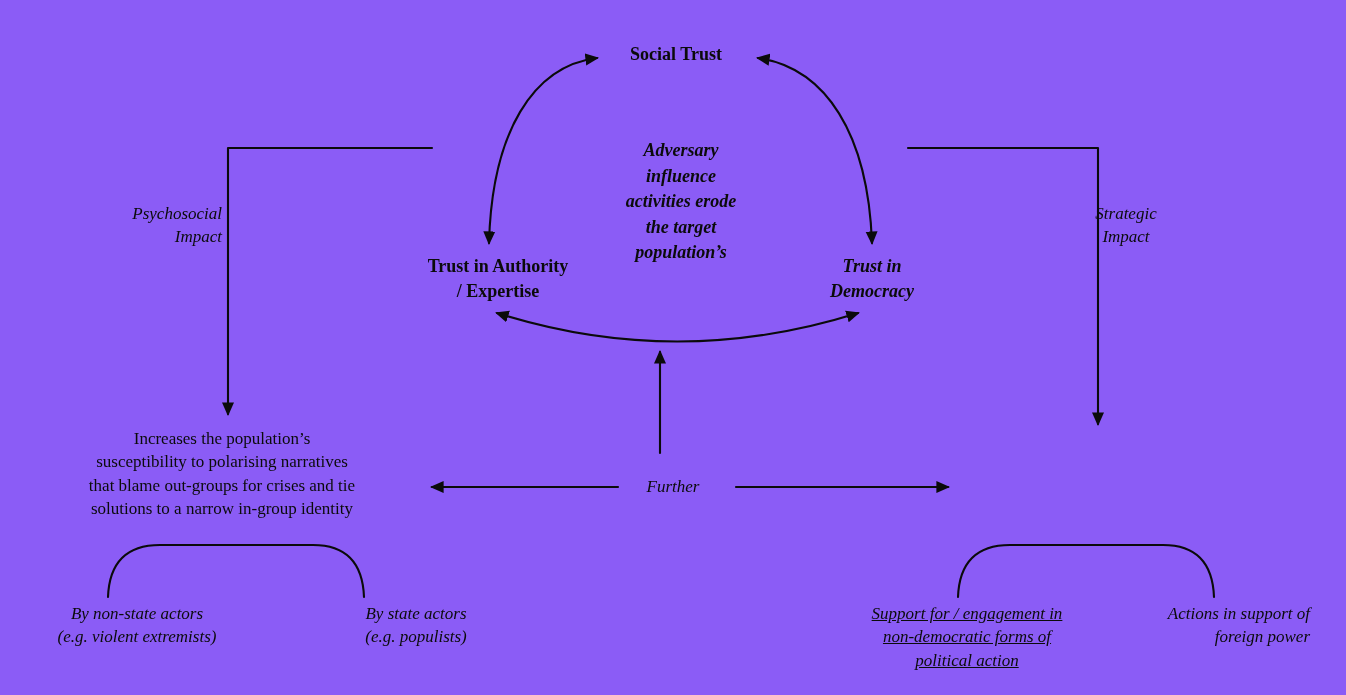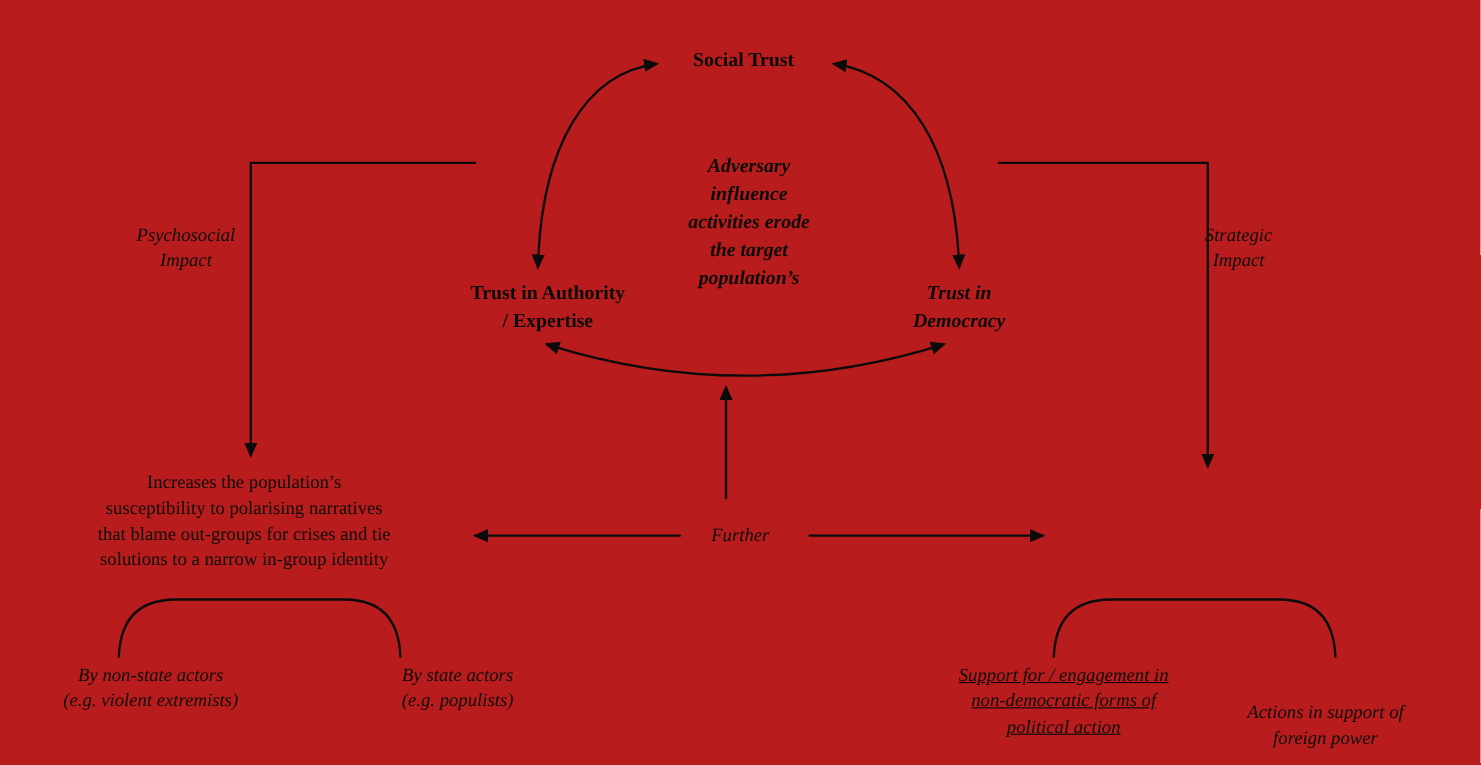--- a/index.html
+++ b/index.html
@@ -8,21 +8,21 @@
     background: #ffffff;
   }
   body {
     font-family: "Liberation Serif", "DejaVu Serif", serif;
     color: #0b0b0b;
   }
   .canvas {
     position: relative;
     width: 1346px;
     height: 695px;
-    background: #b91c1c;
+    background: #8b5cf6;
     overflow: hidden;
   }
   .wires {
     position: absolute;
     left: 0;
     top: 0;
     width: 1346px;
     height: 695px;
   }
   .txt {
@@ -72,21 +72,21 @@
 activities erode
 the target
 population’s</div>
 
   <div class="txt bold node" style="left:388px; top:254px; width:220px;">Trust in Authority
 / Expertise</div>
 
   <div class="txt bold node" style="left:782px; top:254px; width:180px;font-style:italic;">Trust in
 Democracy</div>
 
-  <div class="txt italic" style="left:104px; top:202px; width:130px;">Psychosocial
+  <div class="txt italic" style="left:92px; top:202px; width:130px;text-align:right;">Psychosocial
 Impact</div>
 
   <div class="txt italic" style="left:1066px; top:202px; width:120px;">Strategic
 Impact</div>
 
   <div class="txt" style="left:12px; top:427px; width:420px;">Increases the population’s
 susceptibility to polarising narratives
 that blame out-groups for crises and tie
 solutions to a narrow in-group identity</div>
 
@@ -96,16 +96,16 @@
   <div class="txt italic" style="left:27px; top:602px; width:220px;">By non-state actors
 (e.g. violent extremists)</div>
 
   <div class="txt italic" style="left:326px; top:602px; width:180px;">By state actors
 (e.g. populists)</div>
 
   <div class="txt italic" style="left:842px; top:602px; width:250px;text-decoration:underline;">Support for / engagement in
 non-democratic forms of
 political action</div>
 
-  <div class="txt italic" style="left:1100px; top:636px; width:210px;">Actions in support of
+  <div class="txt italic" style="left:1100px; top:602px; width:210px;text-align:right;">Actions in support of
 foreign power</div>
 
 </div>
 
 </body></html>

